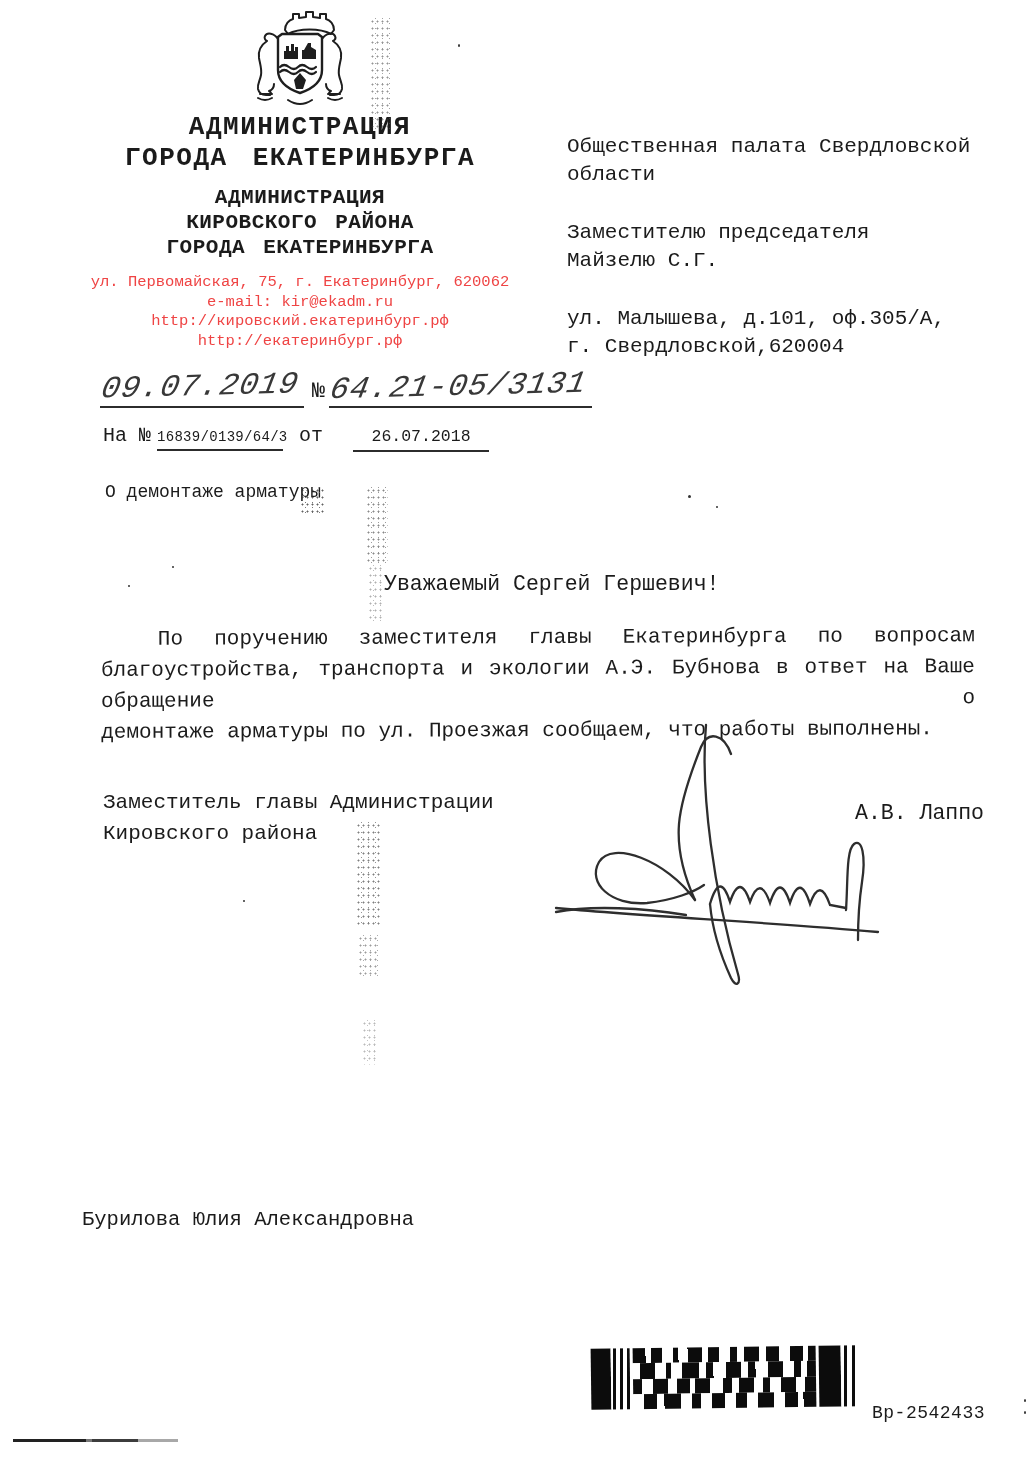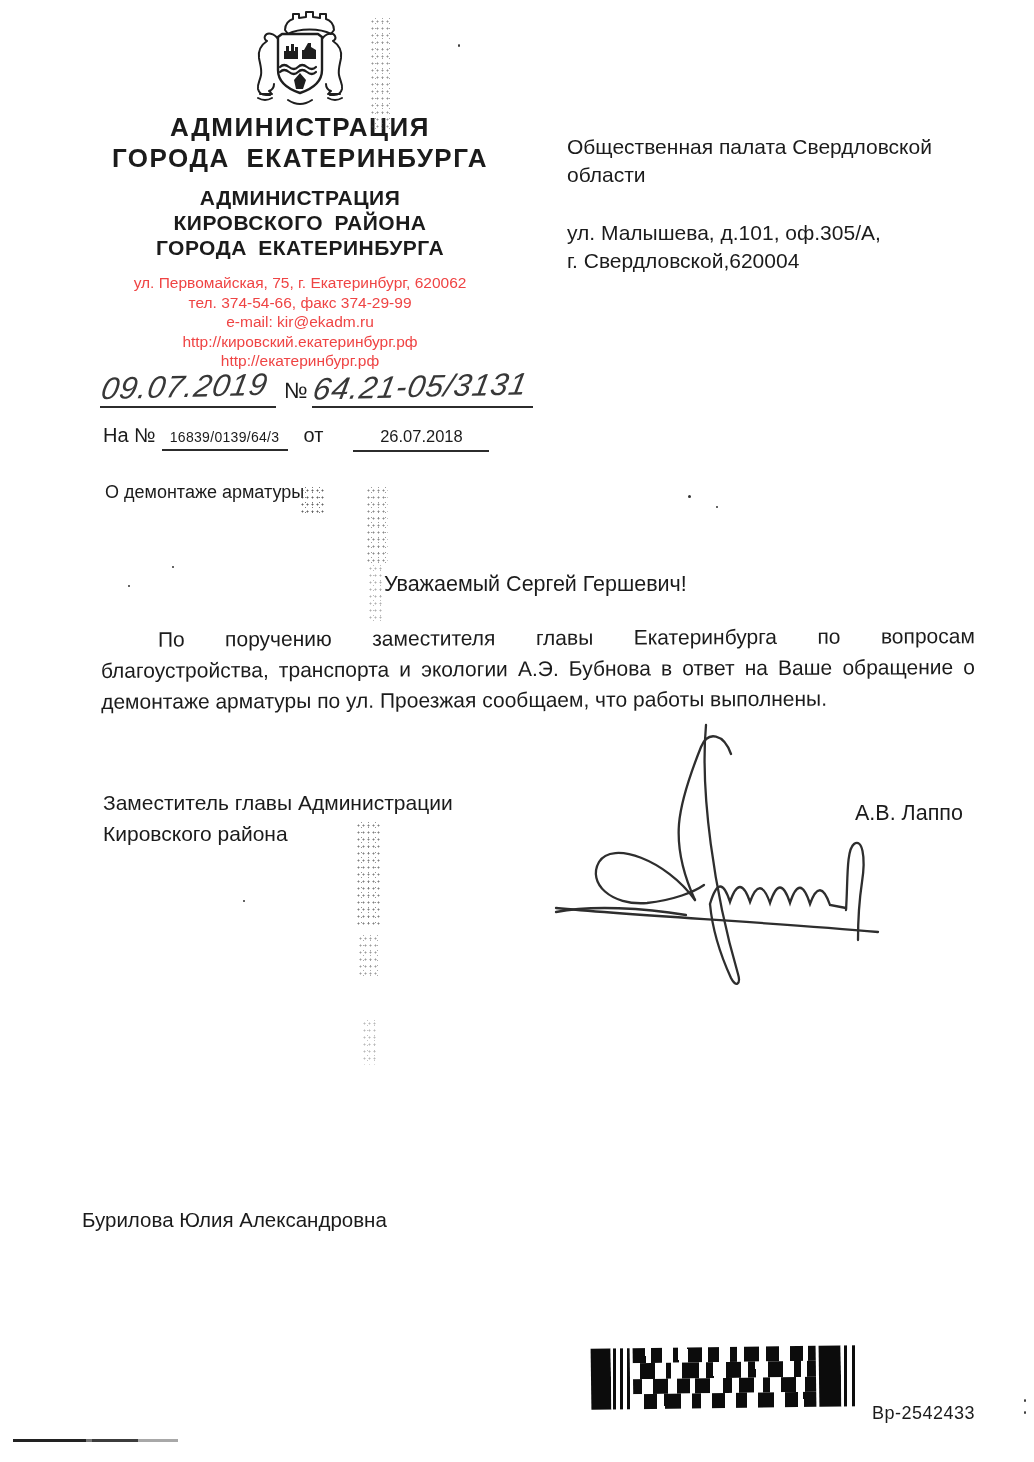--- a/index.html
+++ b/index.html
@@ -1,19 +1,19 @@
 <!DOCTYPE html>
 <html><head>
 <meta charset="utf-8">
 <style>
   html,body{margin:0;padding:0;background:#e8e8e8;}
   .page{
     position:relative; width:1034px; height:1462px; margin:0 auto;
     background:#fff; overflow:hidden; color:#1b1b1b;
-    font-family:Liberation Sans, sans-serif;
+    font-family:Liberation Mono, monospace;
   }
   
   .letterhead{position:absolute; left:85px; top:6px; width:430px; text-align:center;}
   .emblem{display:block; margin:0 auto;}
   .org-title{font-weight:bold; font-size:26px; letter-spacing:1.5px; line-height:31px; word-spacing:8px; margin-top:6px;}
   .dept-title{font-weight:bold; font-size:21px; letter-spacing:0.5px; line-height:25px; word-spacing:5px; margin-top:11px;}
   .lh-contacts{margin-top:13px; font-size:15.5px; line-height:19.5px; color:#ef4444;}
   
   .recipient{position:absolute; left:567px; top:133px; width:410px; font-size:21px; line-height:28px;}
   .recipient .grp{margin-bottom:30px;}
@@ -87,31 +87,34 @@
         <path d="M40,94 q12,8 24,0"></path>
       </g>
     </svg>
     <div class="org-title">АДМИНИСТРАЦИЯ</div>
     <div class="org-title" style="margin-top:0;">ГОРОДА ЕКАТЕРИНБУРГА</div>
     <div class="dept-title">АДМИНИСТРАЦИЯ</div>
     <div class="dept-title" style="margin-top:0;">КИРОВСКОГО РАЙОНА</div>
     <div class="dept-title" style="margin-top:0;">ГОРОДА ЕКАТЕРИНБУРГА</div>
     <div class="lh-contacts">
       <div>ул. Первомайская, 75, г. Екатеринбург, 620062</div>
-      <div>тел. 374-54-66, факс 374-29-99</div>
       <div>e-mail: kir@ekadm.ru</div>
       <div>http://кировский.екатеринбург.рф</div>
       <div>http://екатеринбург.рф</div>
     </div>
   </div>
 
   <div class="recipient">
     <div class="grp">
       <div>Общественная палата Свердловской</div>
       <div>области</div>
+    </div>
+    <div class="grp">
+      <div>Заместителю председателя</div>
+      <div>Майзелю С.Г.</div>
     </div>
     <div class="grp">
       <div>ул. Малышева, д.101, оф.305/А,</div>
       <div>г. Свердловской,620004</div>
     </div>
   </div>
 
   <div class="ref1">
     <span class="u1" style="min-width:168px;"><span class="hw">09.07.2019</span></span>
     <span class="numsign">№</span>

